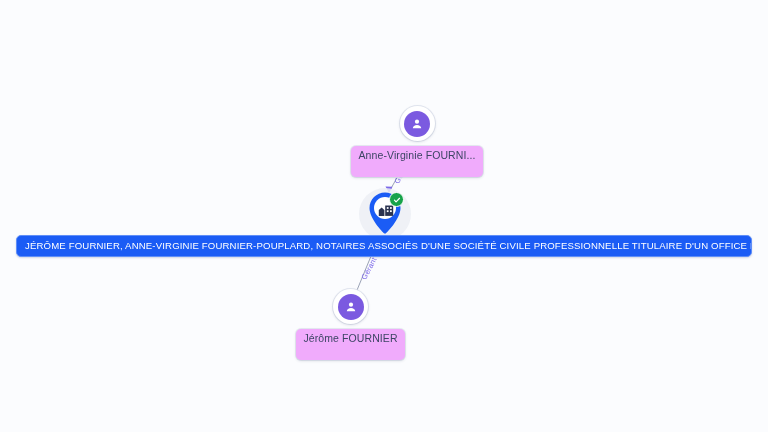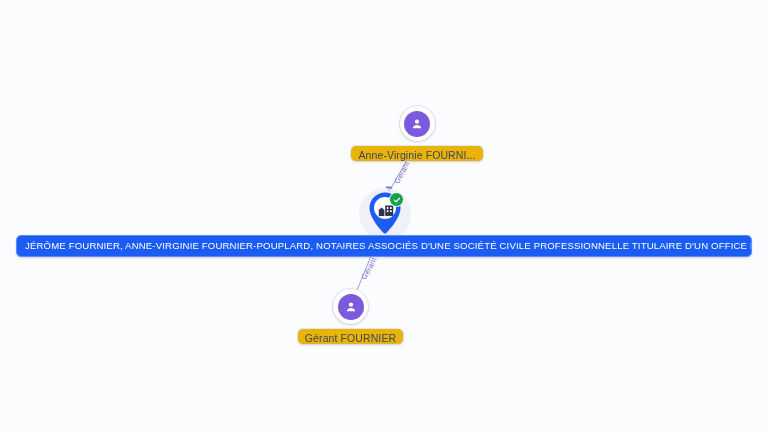--- a/index.html
+++ b/index.html
@@ -51,24 +51,24 @@
     border-radius: 50%;
     background: #7b5ae0;
     display: flex;
     align-items: center;
     justify-content: center;
   }
   .avatar-circle svg { display: block; }
 
   .node-label {
     margin-top: 5px;
-    background: #eab308;
+    background: #f0abfc;
     border-radius: 5px;
     box-shadow: 0 1px 3px rgba(40,50,90,0.16), 0 0 0 1px rgba(228,231,241,0.85);
-    padding: 3px 7px 0 7px;
+    padding: 3px 7px 16px 7px;
     font-size: 10.5px;
     line-height: 12px;
     color: #3c4564;
     white-space: nowrap;
     letter-spacing: 0.1px;
   }
 
   
   #company-node {
     position: absolute;
@@ -197,16 +197,16 @@
 
   <div class="person-node" style="left:306px; top:289px; width:89px;">
     <div class="avatar-ring">
       <div class="avatar-circle">
         <svg width="14" height="14" viewBox="0 0 24 24" fill="#ffffff">
           <circle cx="12" cy="8" r="3.6"></circle>
           <path d="M4.8 19.4c0-3.7 3.2-5.9 7.2-5.9s7.2 2.2 7.2 5.9z"></path>
         </svg>
       </div>
     </div>
-    <div class="node-label">Gérant FOURNIER</div>
+    <div class="node-label">Jérôme FOURNIER</div>
   </div>
 
 </div>
 
 </body></html>

